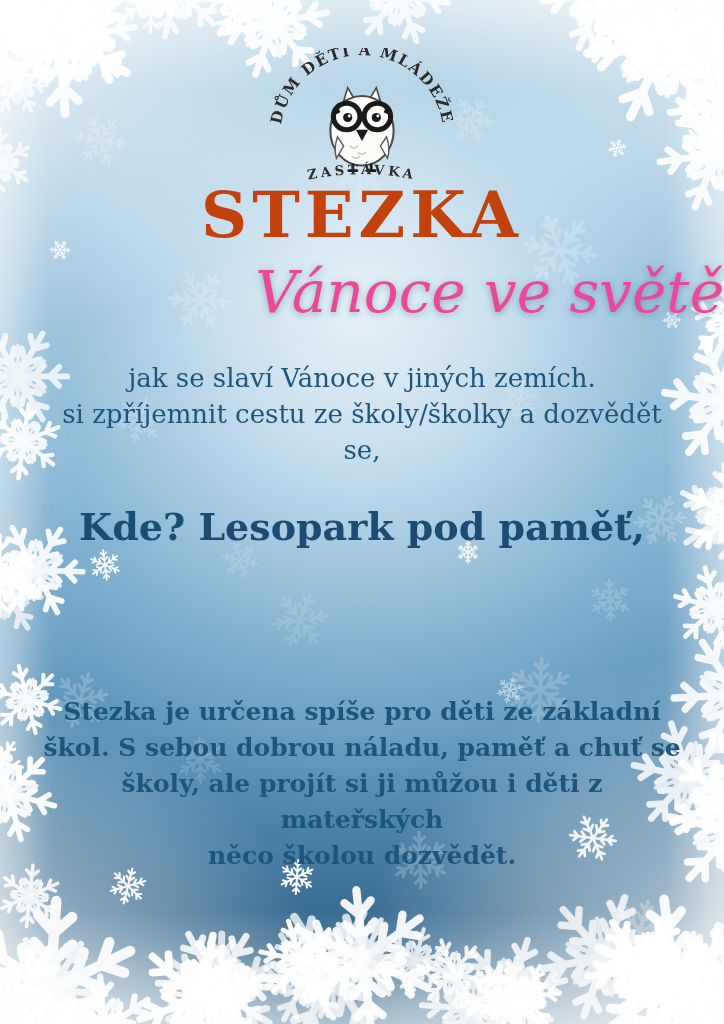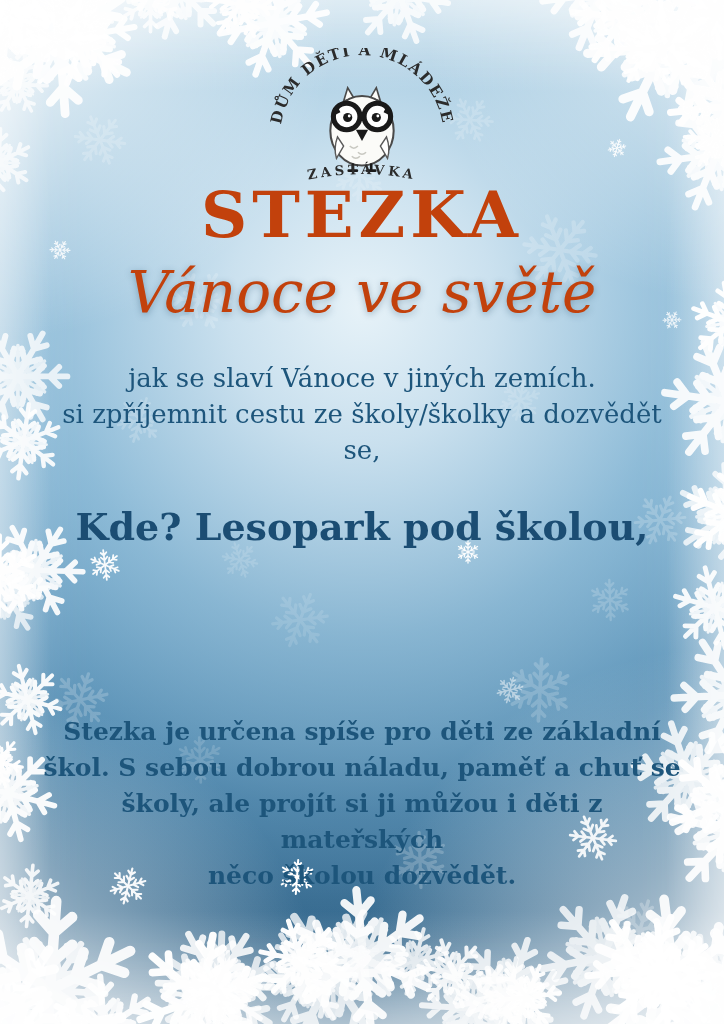--- a/index.html
+++ b/index.html
@@ -31,34 +31,35 @@
   #flakes{position:absolute;inset:0;color:#fff;}
   .content{position:absolute;inset:0;text-align:center;}
   .logo{position:absolute;top:48px;left:50%;transform:translateX(-50%);}
   .title{
     position:absolute;top:183px;left:0;width:100%;
     font-size:64px;font-weight:700;letter-spacing:5px;line-height:1;
     color:#c2410c;
   }
   .subtitle{
     position:absolute;top:258px;left:0;width:100%;
-    font-style:italic;font-size:58px;line-height:1.2;color:#c2410c;
+    font-style:italic;font-size:58px;line-height:1.2;color:#ec4899;
     text-shadow:0 2px 7px rgba(44,84,115,.4);
+    text-align:right;
   }
   .intro{
     position:absolute;top:360px;left:42px;width:640px;
     font-size:26px;line-height:36px;color:#1d557b;font-weight:500;
   }
   .details{
     position:absolute;top:500px;left:0;width:100%;
     font-size:38px;line-height:54px;font-weight:700;color:#1b4d73;
   }
   .note{
     position:absolute;top:694px;left:38px;width:648px;
-    font-size:25px;line-height:36px;font-weight:700;color:#1d557b;margin-top:20px;
+    font-size:25px;line-height:36px;font-weight:700;color:#1d557b;
   }
 </style>
 </head>
 <body>
 
 <div class="poster">
   <div class="bg"></div>
   <div class="frost"></div>
 
   <svg id="flakes" width="724" height="1024" viewBox="0 0 724 1024" xmlns="http://www.w3.org/2000/svg">
@@ -211,21 +212,21 @@
 
     <div class="title">STEZKA</div>
     <div class="subtitle">Vánoce ve světě</div>
 
     <div class="intro">
       <div>jak se slaví Vánoce v jiných zemích.</div>
       <div>si zpříjemnit cestu ze školy/školky  a dozvědět se,</div>
     </div>
 
     <div class="details">
-      <div>Kde? Lesopark pod školou,</div>
+      <div>Kde? Lesopark pod paměť,</div>
     </div>
 
     <div class="note">
       <div>Stezka je určena spíše pro děti ze základní</div>
       <div>škol. S sebou dobrou náladu, paměť a chuť se</div>
       <div>školy, ale projít si ji můžou i děti z mateřských</div>
       <div>něco školou dozvědět.</div>
     </div>
 
   </div>

